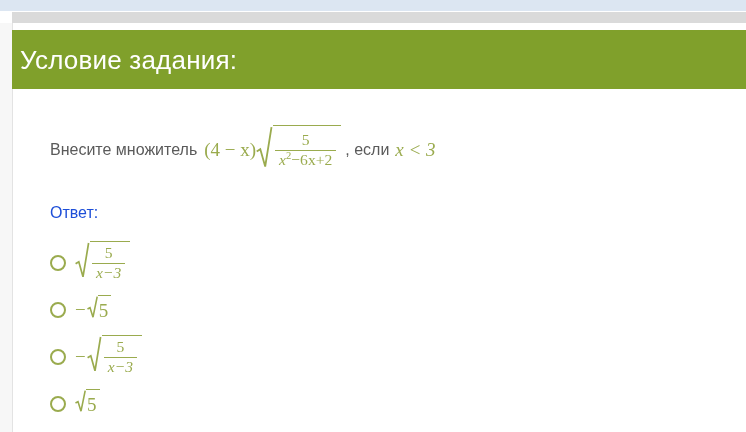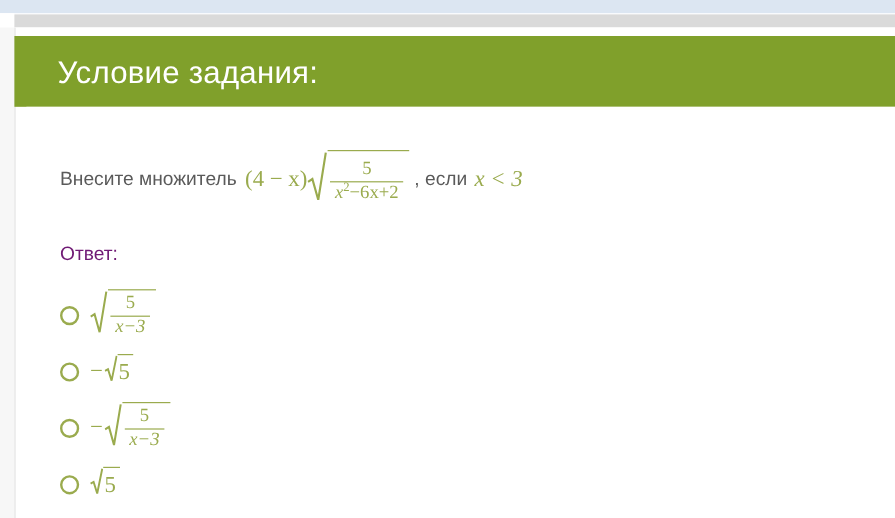--- a/index.html
+++ b/index.html
@@ -64,21 +64,21 @@
     width: 734px; height: 59px;
     background: #80a02b;
     display: flex;
     align-items: center;
   }
   .task-header-title {
     color: #ffffff;
     font-size: 26px;
     font-weight: 400;
     letter-spacing: 0.2px;
-    padding-left: 36px;
+    padding-left: 8px;
     line-height: 1;
   }
 
   
   .task-body {
     position: absolute;
     left: 22px; top: 89px;
     width: 734px; height: 343px;
     background: #ffffff;
     text-decoration: underline;
@@ -92,21 +92,21 @@
     white-space: nowrap;
   }
   .q-text {
     color: #5a5a5a;
     font-size: 16px;
     line-height: 1;
   }
   .answer-label {
     position: absolute;
     left: 28px; top: 116px;
-    color: #701a75;
+    color: #1d4ed8;
     font-size: 16px;
     line-height: 1;
   }
 
   
   .math {
     color: #9aab4e;
     font-family: "Liberation Serif", serif;
     font-size: 19px;
     font-style: italic;

